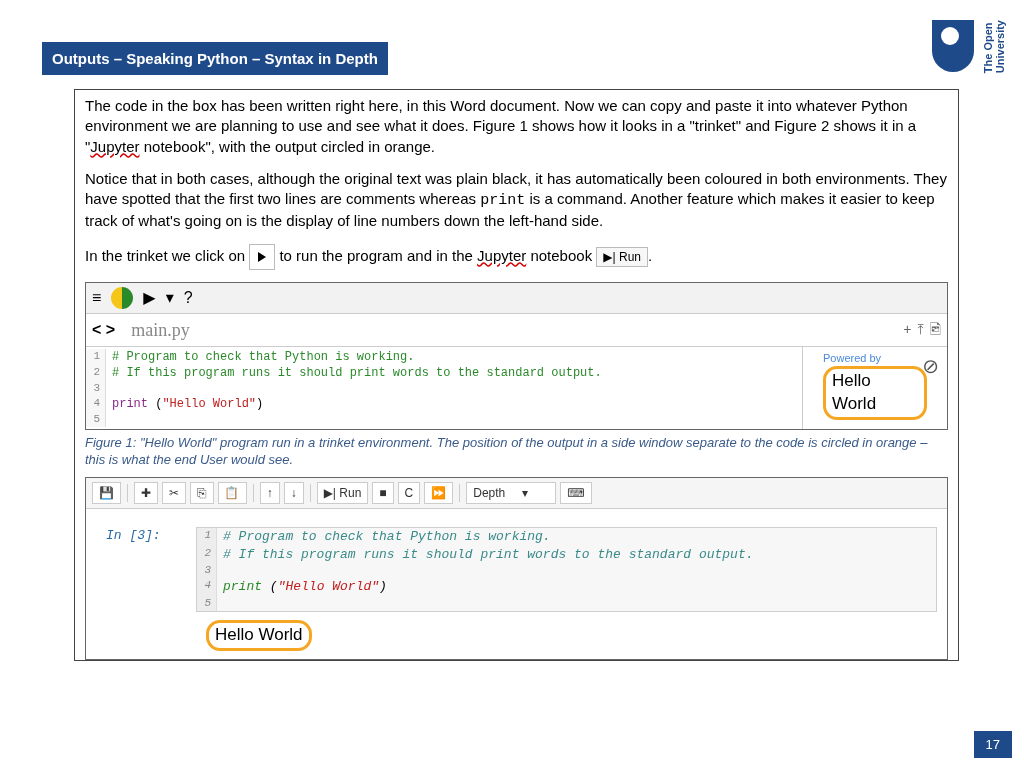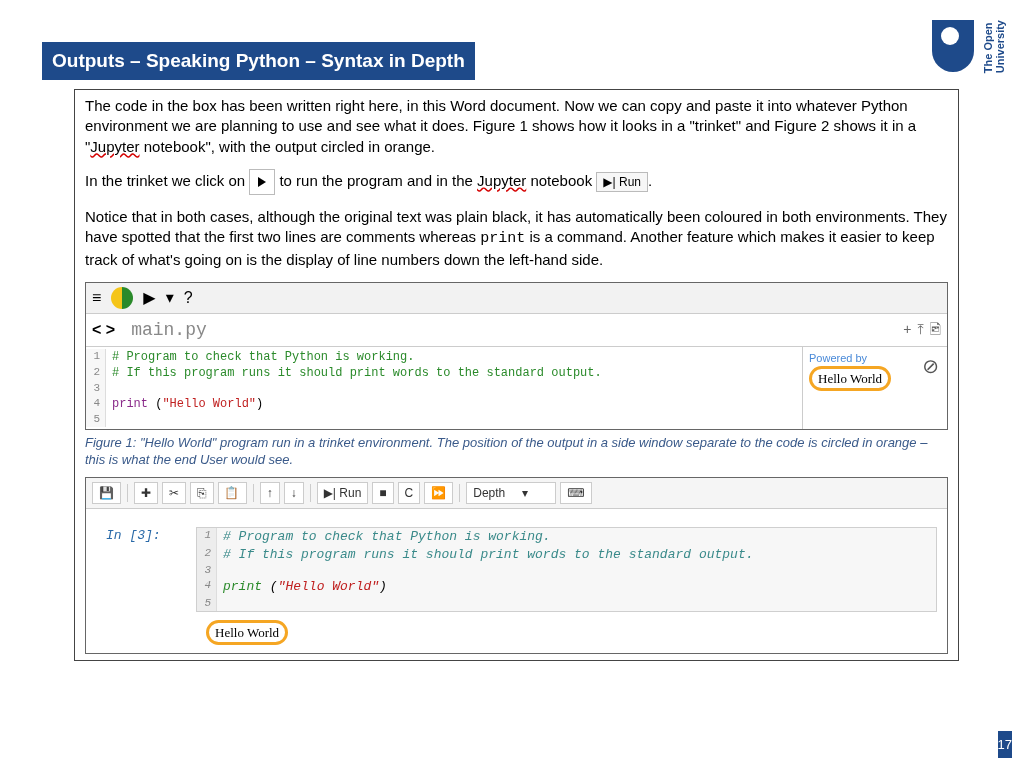--- a/index.html
+++ b/index.html
@@ -1,86 +1,86 @@
 <!DOCTYPE html>
 <html><head>
 <meta charset="utf-8">
 <style>
 *{box-sizing:border-box;margin:0;padding:0}
 body{width:1024px;height:768px;background:#fff;font-family:Arial,sans-serif;position:relative;overflow:hidden}
-.title-bar{background:#1e4a8a;color:#fff;font-size:19px;font-weight:bold;padding:8px 10px;position:absolute;top:42px;left:42px}
+.title-bar{background:#1e4a8a;color:#fff;font-size:15px;font-weight:bold;padding:8px 10px;position:absolute;top:42px;left:42px}
 .logo-region{position:absolute;top:20px;right:18px;display:flex;align-items:flex-start}
 .logo-shield{width:42px;height:52px;background:#1e4a8a;border-radius:0 0 22px 22px;position:relative;margin-right:8px}
 .logo-shield::before{content:"";position:absolute;top:7px;left:9px;width:18px;height:18px;border-radius:50%;background:#fff}
 .logo-text{color:#1e4a8a;font-size:11px;font-weight:bold;writing-mode:vertical-rl;transform:rotate(180deg);line-height:1.1}
 .doc-frame{position:absolute;top:89px;left:74px;width:885px;height:572px;border:1px solid #444;padding:6px 10px 4px;font-size:15px;line-height:1.35;overflow:hidden}
 .para{margin-bottom:12px}
 .wavy{text-decoration:underline wavy #d40000}
 .inline-btn{display:inline-block;border:1px solid #bbb;padding:1px 6px;font-size:12px;vertical-align:middle;background:#f7f7f7}
 .play-box{display:inline-block;border:1px solid #bbb;padding:2px 8px;vertical-align:middle;background:#fff}
 .play-box::before{content:"";display:inline-block;border-left:8px solid #000;border-top:5px solid transparent;border-bottom:5px solid transparent}
 .mono{font-family:"Courier New",monospace}
 .caption{font-style:italic;color:#3a5a8a;font-size:13px;margin:5px 0 8px;line-height:1.3}
 .fig-box{border:1px solid #666;padding:0;margin-bottom:3px;background:#fff}
 .tool-row{background:#f2f2f2;border-bottom:1px solid #ccc;padding:4px 6px;display:flex;align-items:center;gap:10px;font-size:16px}
 .tab-row{display:flex;align-items:center;border-bottom:1px solid #ccc;padding:2px 6px;justify-content:space-between}
 .tab-left{display:flex;align-items:center;gap:8px}
-.filename{color:#888;font-family:Liberation Mono, monospace;font-size:18px;padding:2px 8px}
+.filename{color:#888;font-family:Liberation Serif, serif;font-size:18px;padding:2px 8px}
 .tab-icons{color:#666;font-size:14px;display:flex;gap:6px}
 .right-pane{display:flex}
 .code-area{flex:1;font-family:"Courier New",monospace;font-size:12px;padding:2px 0}
 .code-line{display:flex}
 .ln{width:20px;text-align:right;color:#888;background:#f7f7f7;padding-right:5px;border-right:1px solid #ddd;margin-right:6px;font-size:11px}
 .cmt{color:#2a8a2a}
 .kw{color:#8a2a8a}
 .str{color:#c02020}
-.output-pane{width:145px;border-left:1px solid #ccc;padding:4px 6px;font-size:12px;position:relative}
+.output-pane{width:145px;border-left:1px solid #ccc;padding:4px 20px;font-size:12px;position:relative}
 .powered{color:#4a8ad8;font-size:11px}
-.circled{border:3px solid #f5a623;border-radius:14px;padding:1px 6px;display:inline-block;font-family:Liberation Serif, serif;font-size:13px}
+.circled{border:3px solid #f5a623;border-radius:14px;padding:1px 6px;display:inline-block;font-family:Liberation Sans, sans-serif;font-size:17px}
 .prohibit{position:absolute;right:8px;top:6px;font-size:20px;color:#555}
 .jup-top{background:#f5f5f5;border-bottom:1px solid #ccc;padding:4px 6px;display:flex;align-items:center;gap:4px}
 .jup-top .tb{border:1px solid #ccc;background:#fff;padding:2px 6px;font-size:12px;color:#333}
 .jup-top .sep{width:1px;height:18px;background:#ccc;margin:0 2px}
 .jup-body{padding:18px 10px 8px 20px;font-family:"Courier New",monospace;font-size:13px}
 .jup-row{display:flex;align-items:flex-start;font-style:italic}
 .in-prompt{color:#2a6aa8;width:90px;text-align:left;padding-right:10px}
 .jup-code{border:1px solid #cfcfcf;background:#f7f7f7;flex:1}
 .jup-line{display:flex}
 .jup-line .ln{background:#ededed}
 .jup-cmt{color:#3a8a8a}
 .jup-out{margin-left:100px;margin-top:8px}
-.pagenum{position:absolute;bottom:10px;right:12px;background:#1e4a8a;color:#fff;font-size:13px;padding:6px 0}
+.pagenum{position:absolute;bottom:10px;right:12px;background:#1e4a8a;color:#fff;font-size:13px;padding:6px 12px}
 .chev{font-weight:bold;font-size:16px}
 .yellow-circle{width:22px;height:22px;border-radius:50%;background:linear-gradient(90deg,#f5c518 50%,#2a8a2a 50%);display:inline-block}
 </style>
 </head>
 <body>
 
 <div class="title-bar">Outputs – Speaking Python – Syntax in Depth</div>
 
 <div class="logo-region">
   <div class="logo-shield"></div>
   <div class="logo-text"><span>The Open</span><br><span>University</span></div>
 </div>
 
 <div class="doc-frame">
 
   <p class="para">
     <span>The code in the box has been written right here, in this Word document. Now we can copy and paste it into whatever Python environment we are planning to use and see what it does. Figure 1 shows how it looks in a "trinket" and Figure 2 shows it in a "</span><span class="wavy">Jupyter</span><span> notebook", with the output circled in orange.</span>
   </p>
 
   <p class="para">
+    <span>Notice that in both cases, although the original text was plain black, it has automatically been coloured in both environments. They have spotted that the first two lines are comments whereas </span><span class="mono">print</span><span> is a command. Another feature which makes it easier to keep track of what's going on is the display of line numbers down the left-hand side.</span>
+  </p>
+
+  <p class="para">
     <span>In the trinket we click on </span>
     <span class="play-box"></span>
     <span> to run the program and in the </span><span class="wavy">Jupyter</span><span> notebook </span>
     <span class="inline-btn">▶| Run</span>.
-  </p>
-
-  <p class="para">
-    <span>Notice that in both cases, although the original text was plain black, it has automatically been coloured in both environments. They have spotted that the first two lines are comments whereas </span><span class="mono">print</span><span> is a command. Another feature which makes it easier to keep track of what's going on is the display of line numbers down the left-hand side.</span>
   </p>
 
   <div class="fig-box">
     <div class="tool-row">
       <span>≡</span>
       <span class="yellow-circle"></span>
       <span>▶</span>
       <span>▾</span>
       <span>?</span>
     </div>

